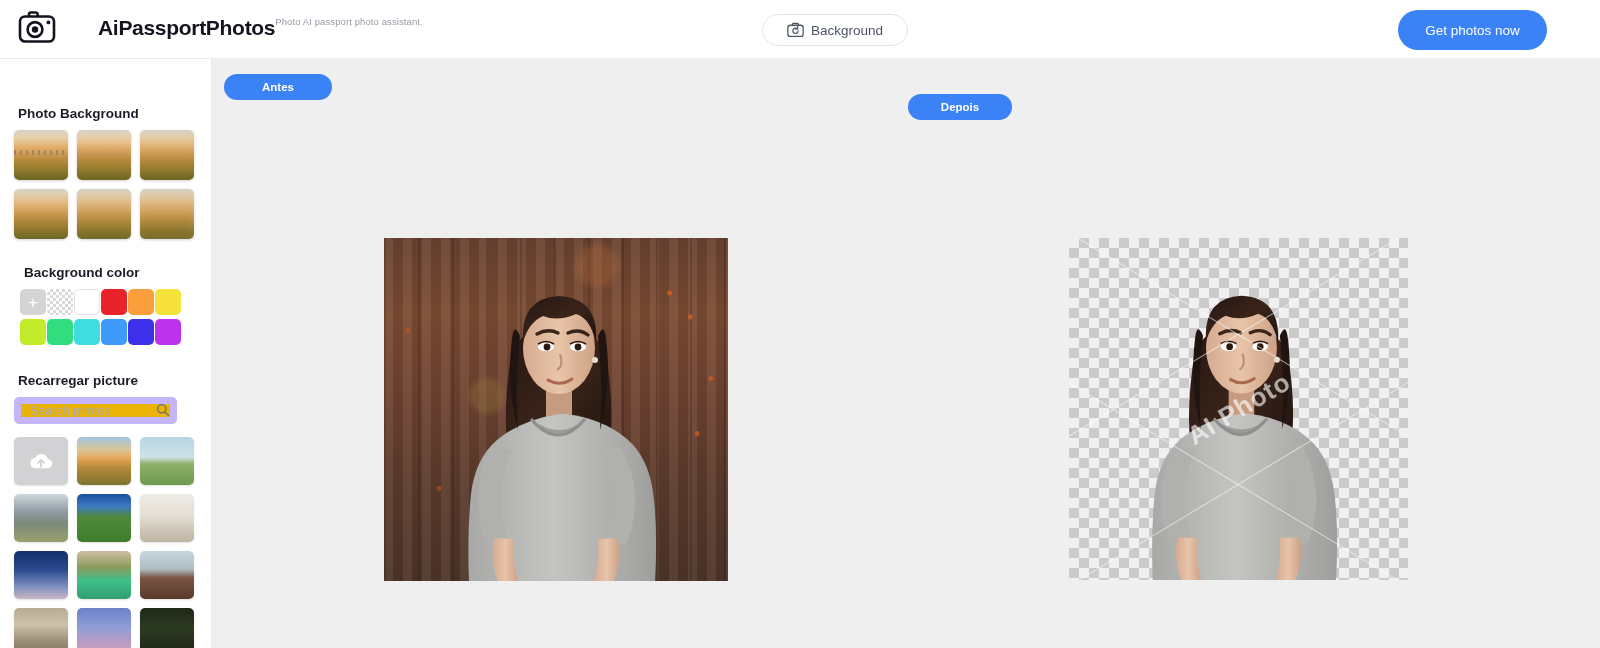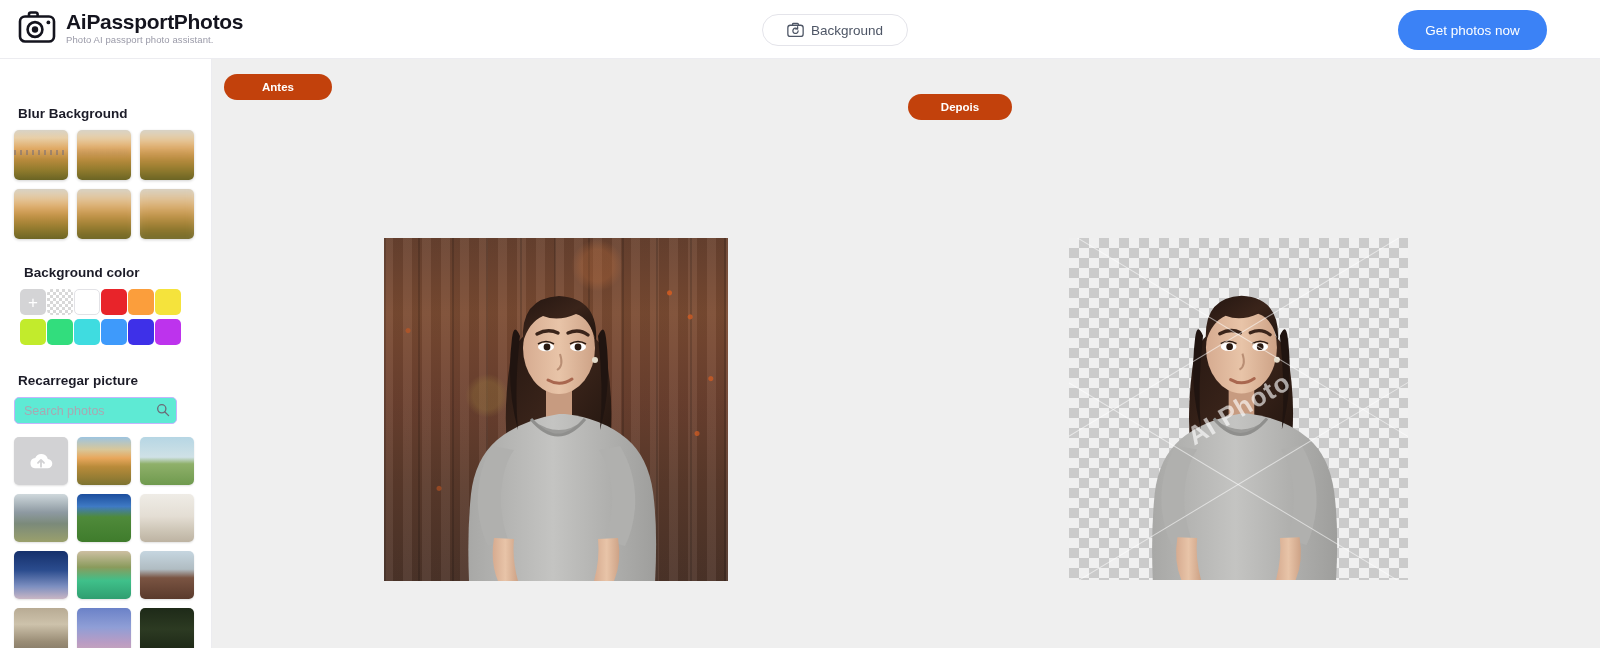--- a/index.html
+++ b/index.html
@@ -13,21 +13,21 @@
   
   .header {
     position: absolute; top: 0; left: 0;
     width: 1600px; height: 59px;
     background: #ffffff;
     border-bottom: 1px solid #ececf0;
     display: flex; align-items: center;
   }
   .brand { position: absolute; left: 18px; top: 9px; display: flex; align-items: center; gap: 10px; }
   .brand-logo { width: 38px; height: 38px; flex: none; }
-  .brand-text { display: flex; flex-direction: column; justify-content: flex-end; }
+  .brand-text { display: flex; flex-direction: row; justify-content: flex-end; margin-left: 32px; }
   .brand-title {
     font-size: 21px; font-weight: bold; color: #14141e;
     letter-spacing: -0.3px; line-height: 24px;
   }
   .brand-sub { font-size: 9.5px; color: #9a9aa8; line-height: 12px; letter-spacing: 0.1px; }
 
   .reload-btn {
     position: absolute; left: 762px; top: 14px;
     width: 146px; height: 32px;
     border: 1px solid #e4e4ea; border-radius: 16px;
@@ -113,25 +113,25 @@
       linear-gradient(45deg, #d8d8d8 25%, transparent 25%, transparent 75%, #d8d8d8 75%);
     background-size: 6px 6px;
     background-position: 0 0, 3px 3px;
   }
   .swatch.white { background: #fff; border: 1px solid #e2e2e6; }
 
   .sec-picture { padding-top: 28px; }
   .search-wrap { margin-left: 14px; position: relative; width: 163px; height: 27px; }
   .search-input {
     width: 163px; height: 27px;
-    border: 1px solid #c4b5fd; border-radius: 5px;
+    border: 7px solid #c4b5fd; border-radius: 5px;
     padding: 0 26px 0 9px;
     font-size: 12.5px; color: #5a5a66;
     font-family: "Liberation Sans", sans-serif;
-    outline: none; background: #5eead4;
+    outline: none; background: #eab308;
   }
   .search-input::placeholder { color: #a8a8b2; }
   .search-icon {
     position: absolute; right: 7px; top: 6px; pointer-events: none;
   }
 
   .photo-grid {
     display: grid; grid-template-columns: repeat(3, 54px);
     gap: 9px; margin: 13px 0 0 14px;
   }
@@ -146,21 +146,21 @@
   }
 
   
   .canvas {
     position: absolute; left: 212px; top: 59px;
     width: 1388px; height: 589px;
     background: #efefef;
   }
   .pill {
     position: absolute; height: 26px; border-radius: 13px;
-    background: #c2410c; color: #fff;
+    background: #3b82f6; color: #fff;
     font-size: 11.5px; font-weight: bold;
     display: flex; align-items: center; justify-content: center;
   }
   .pill-before { left: 12px; top: 15px; width: 108px; }
   .pill-after  { left: 696px; top: 15px; width: 104px; margin-top: 20px; }
 
   .photo-before {
     position: absolute; left: 172px; top: 179px;
     width: 344px; height: 343px; overflow: hidden;
   }
@@ -250,21 +250,21 @@
     </span>
     <span>Background</span>
   </button>
 
   <button class="cta-btn">Get photos now</button>
 </div>
 
 <div class="sidebar">
 
   <div class="sec-blur">
-    <div class="section-title">Blur Background</div>
+    <div class="section-title">Photo Background</div>
     <div class="blur-grid" id="blurGrid">
         <div class="blur-thumb b0">
           <i></i>
           <div class="city"></div>
         </div>
         <div class="blur-thumb b1">
           <i></i>
           <div class="city"></div>
         </div>
         <div class="blur-thumb b2">

